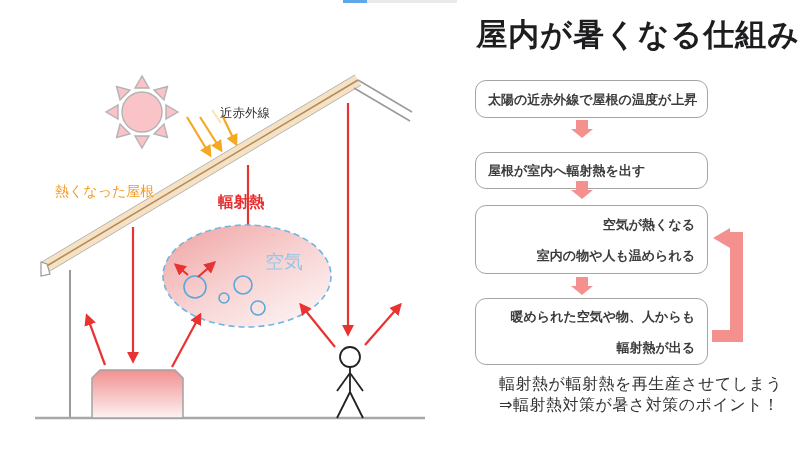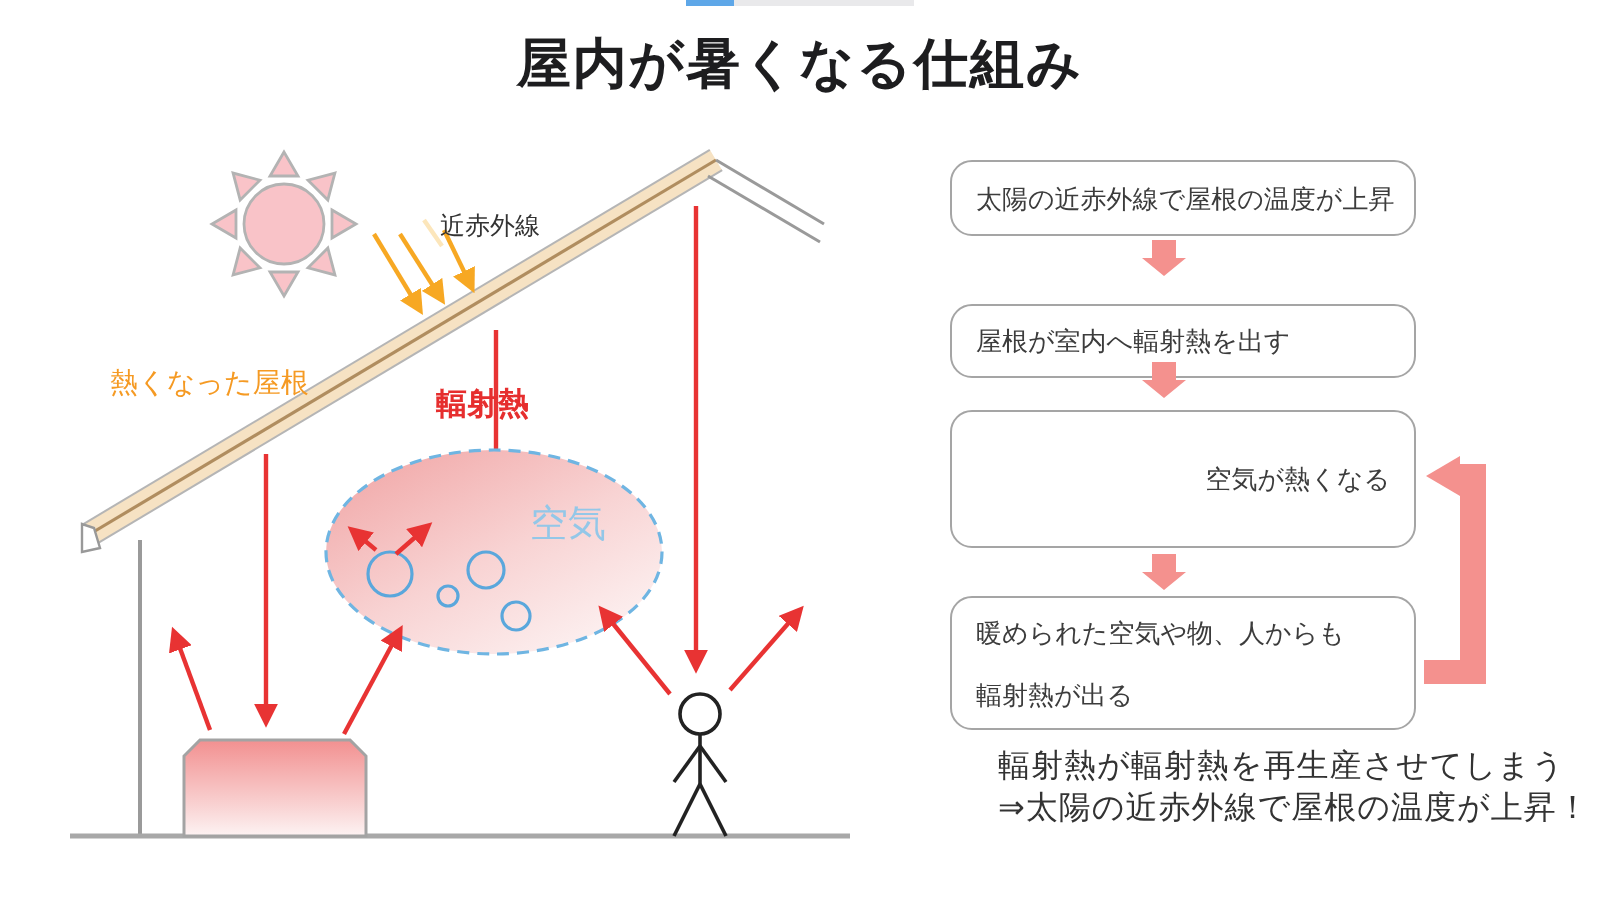--- a/index.html
+++ b/index.html
@@ -4,37 +4,37 @@
 <style>
   html,body{margin:0;padding:0;}
   body{
     width:800px;height:450px;position:relative;background:#ffffff;overflow:hidden;
     font-family:"Liberation Sans","DejaVu Sans",sans-serif;
   }
   .topbar{position:absolute;top:0;height:3px;}
   .topbar.blue{left:343px;width:24px;background:#5ea7e8;}
   .topbar.gray{left:367px;width:90px;background:#e9e9eb;}
   .page-title{
-    position:absolute;top:14px;left:0;right:0;text-align:center;
-    font-size:27px;font-weight:bold;color:#1d1d1f;letter-spacing:1px;margin:0;
+    position:absolute;top:14px;left:0;right:0;text-align:right;
+    font-size:31px;font-weight:bold;color:#1d1d1f;letter-spacing:1px;margin:0;
   }
   #house-svg{position:absolute;left:20px;top:60px;}
   
   .fc-box{
     position:absolute;left:475px;width:207px;padding:0 12px;
     border:1.3px solid #a5a5a5;border-radius:11px;background:#fff;
     display:flex;flex-direction:column;justify-content:center;
-    font-size:13px;color:#3c3c3c;line-height:1;
+    font-size:13px;color:#3c3c3c;line-height:1;font-weight:bold;
   }
   .fc-box .fc-line{white-space:nowrap;}
   .fc-box.two .fc-line + .fc-line{margin-top:18px;}
   #fc-box-1{top:80px;height:36px;}
   #fc-box-2{top:152px;height:35px;}
   #fc-box-3{top:205px;height:67px;text-align:right;}
-  #fc-box-4{top:298px;height:65px;}
+  #fc-box-4{top:298px;height:65px;text-align:right;}
   .down-arrow{position:absolute;left:571px;width:22px;height:18px;}
   #down-arrow-1{top:120px;}
   #down-arrow-2{top:181px;}
   #down-arrow-3{top:277px;}
   #feedback-svg{position:absolute;left:705px;top:220px;}
   .conclusion{
     position:absolute;left:463px;top:373px;width:330px;
     font-size:16px;color:#333;line-height:21px;letter-spacing:0.5px;
   }
   .conclusion div{white-space:nowrap;padding-left:36px;}
@@ -149,31 +149,32 @@
 
 <div class="fc-box" id="fc-box-2">
   <div class="fc-line">屋根が室内へ輻射熱を出す</div>
 </div>
 <svg class="down-arrow" id="down-arrow-2" width="22" height="18" viewBox="0 0 22 18">
   <polygon points="5,0 17,0 17,9 22,9 11,18 0,9 5,9" fill="#f4918e"></polygon>
 </svg>
 
 <div class="fc-box two" id="fc-box-3">
   <div class="fc-line">空気が熱くなる</div>
+  <div class="fc-line">室内の物や人も温められる</div>
 </div>
 <svg class="down-arrow" id="down-arrow-3" width="22" height="18" viewBox="0 0 22 18">
   <polygon points="5,0 17,0 17,9 22,9 11,18 0,9 5,9" fill="#f4918e"></polygon>
 </svg>
 
 <div class="fc-box two" id="fc-box-4">
   <div class="fc-line">暖められた空気や物、人からも</div>
   <div class="fc-line">輻射熱が出る</div>
 </div>
 
 <svg id="feedback-svg" width="45" height="130" viewBox="0 0 45 130">
   <polygon points="25,12 38,12 38,122 7,122 7,110 25,110" fill="#f4918e"></polygon>
   <polygon points="8,18 25,8 25,28" fill="#f4918e"></polygon>
 </svg>
 
 <div class="conclusion">
   <div>輻射熱が輻射熱を再生産させてしまう</div>
-  <div>⇒太陽の近赤外線で屋根の温度が上昇！</div>
+  <div>⇒輻射熱対策が暑さ対策のポイント！</div>
 </div>
 
 </body></html>

